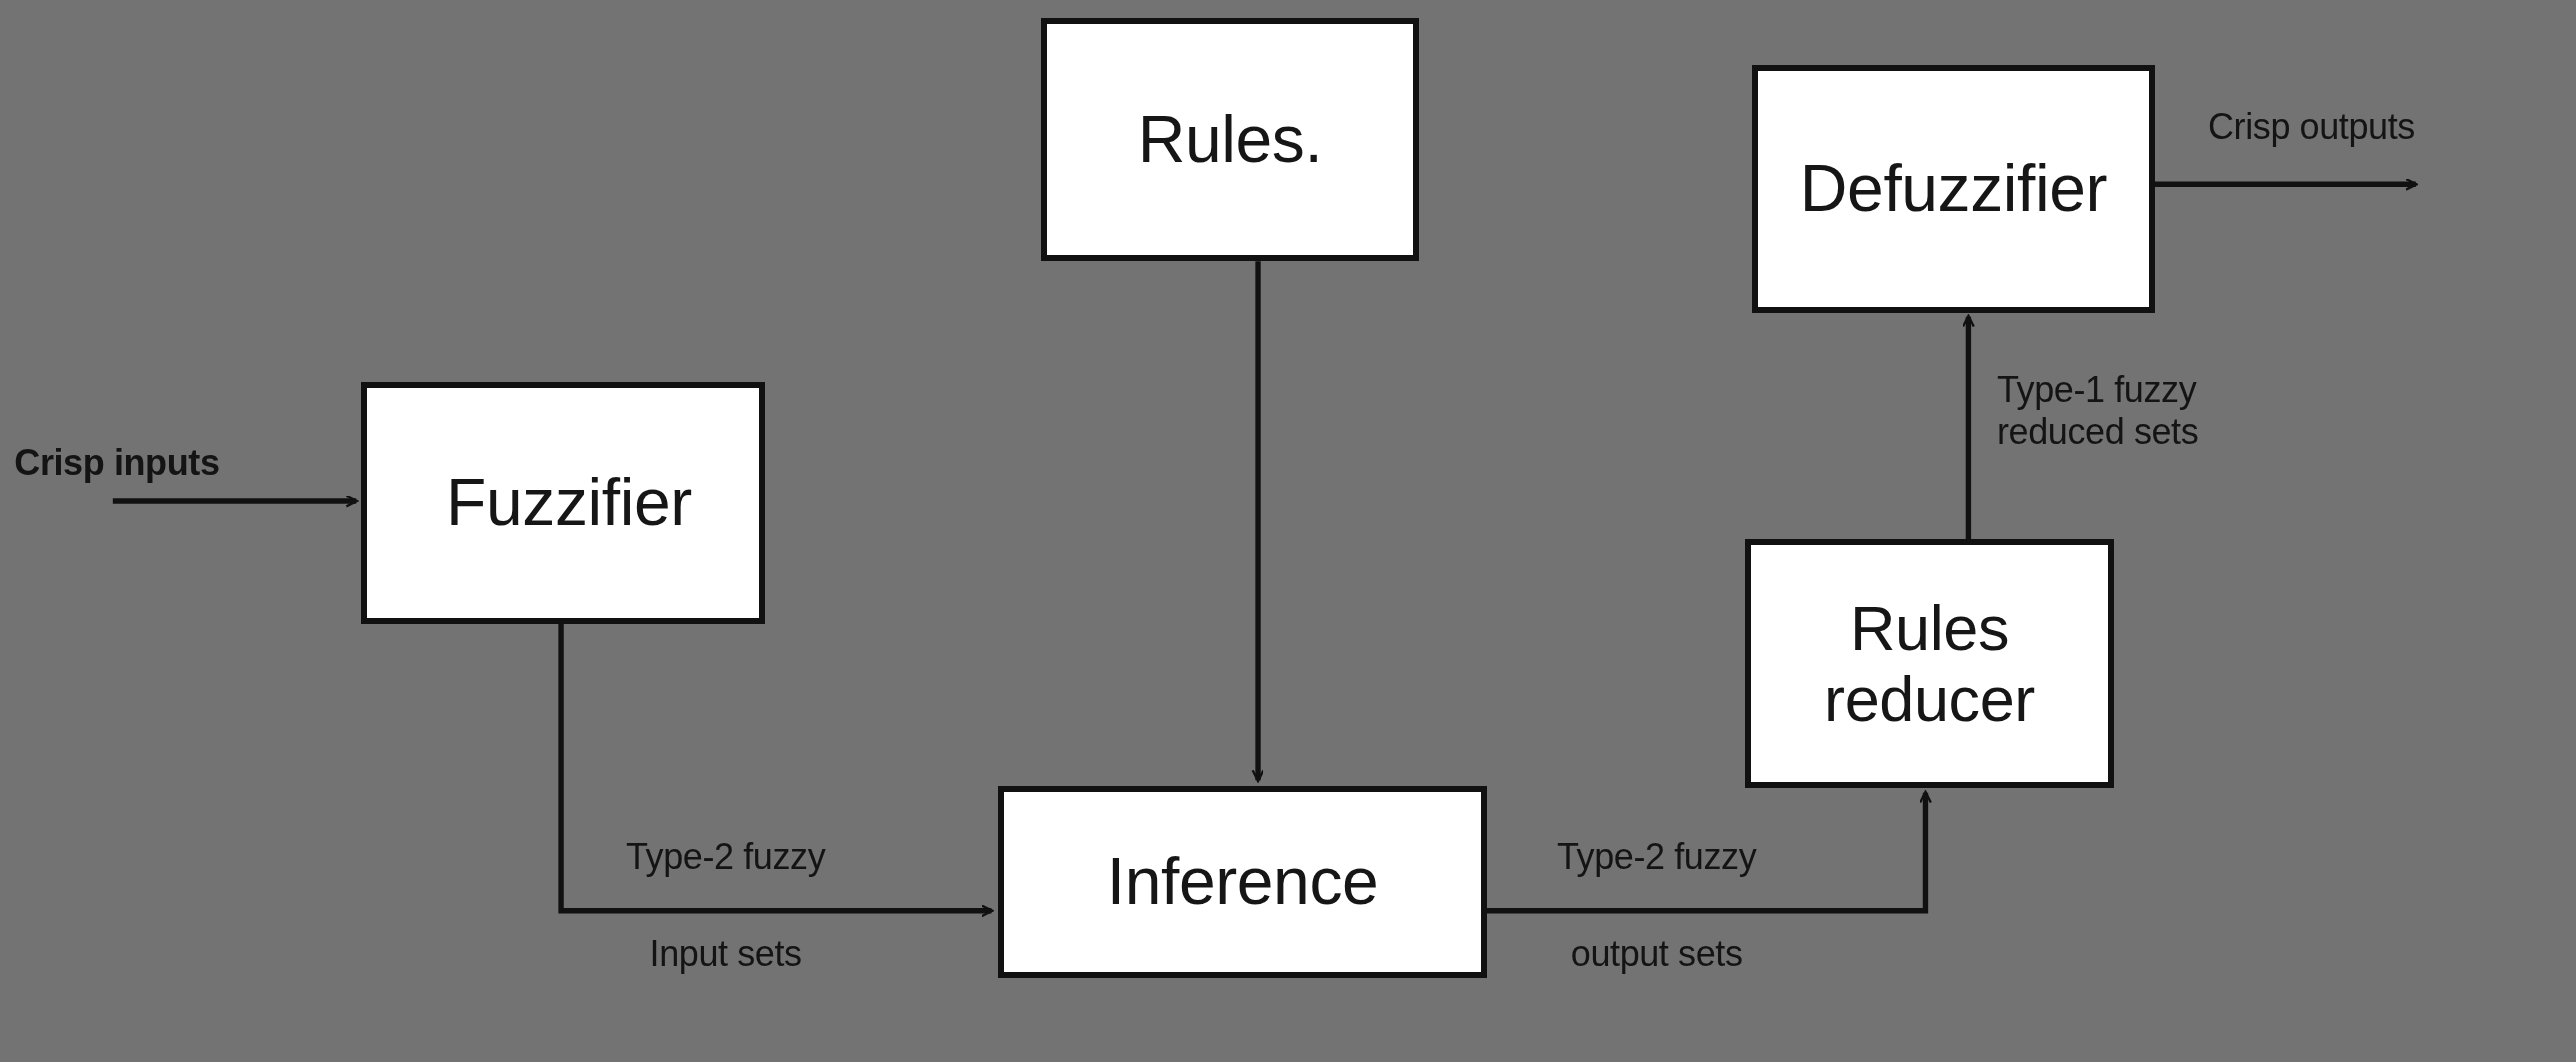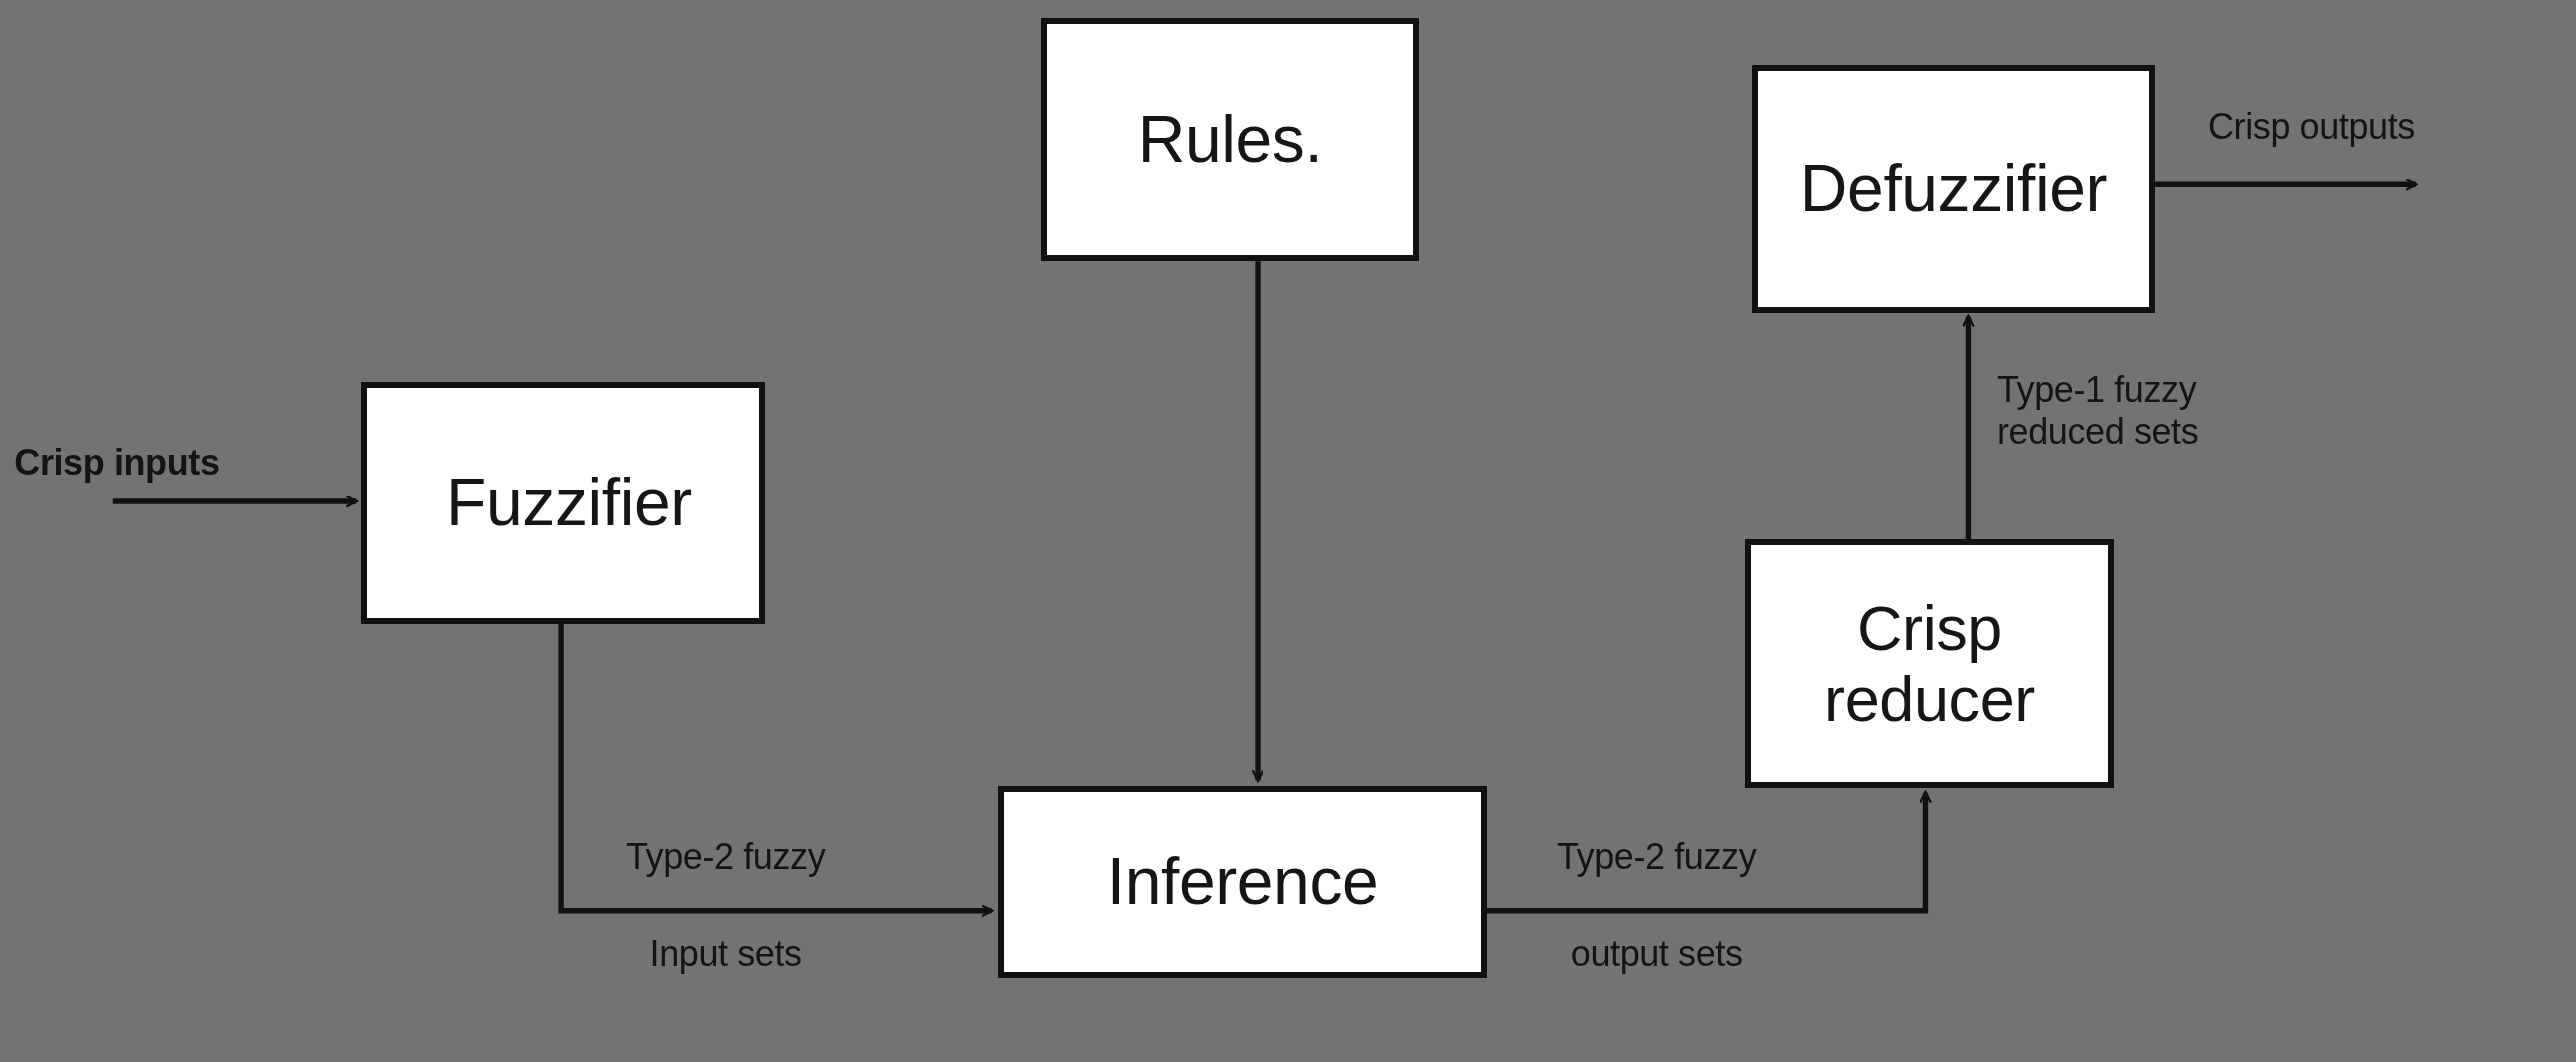--- a/index.html
+++ b/index.html
@@ -108,21 +108,21 @@
 
   <div class="node-box" id="node-defuzzifier">
     <span class="node-label">Defuzzifier</span>
   </div>
 
   <div class="node-box" id="node-fuzzifier">
     <span class="node-label">Fuzzifier</span>
   </div>
 
   <div class="node-box" id="node-typereducer">
-    <span class="node-label">Crisp
+    <span class="node-label">Rules
 reducer</span>
   </div>
 
   <div class="node-box" id="node-inference">
     <span class="node-label">Inference</span>
   </div>
 
   <div class="edge-label" id="label-crisp-inputs">Crisp inputs</div>
 
   <div class="edge-label" id="label-crisp-outputs">Crisp outputs</div>

